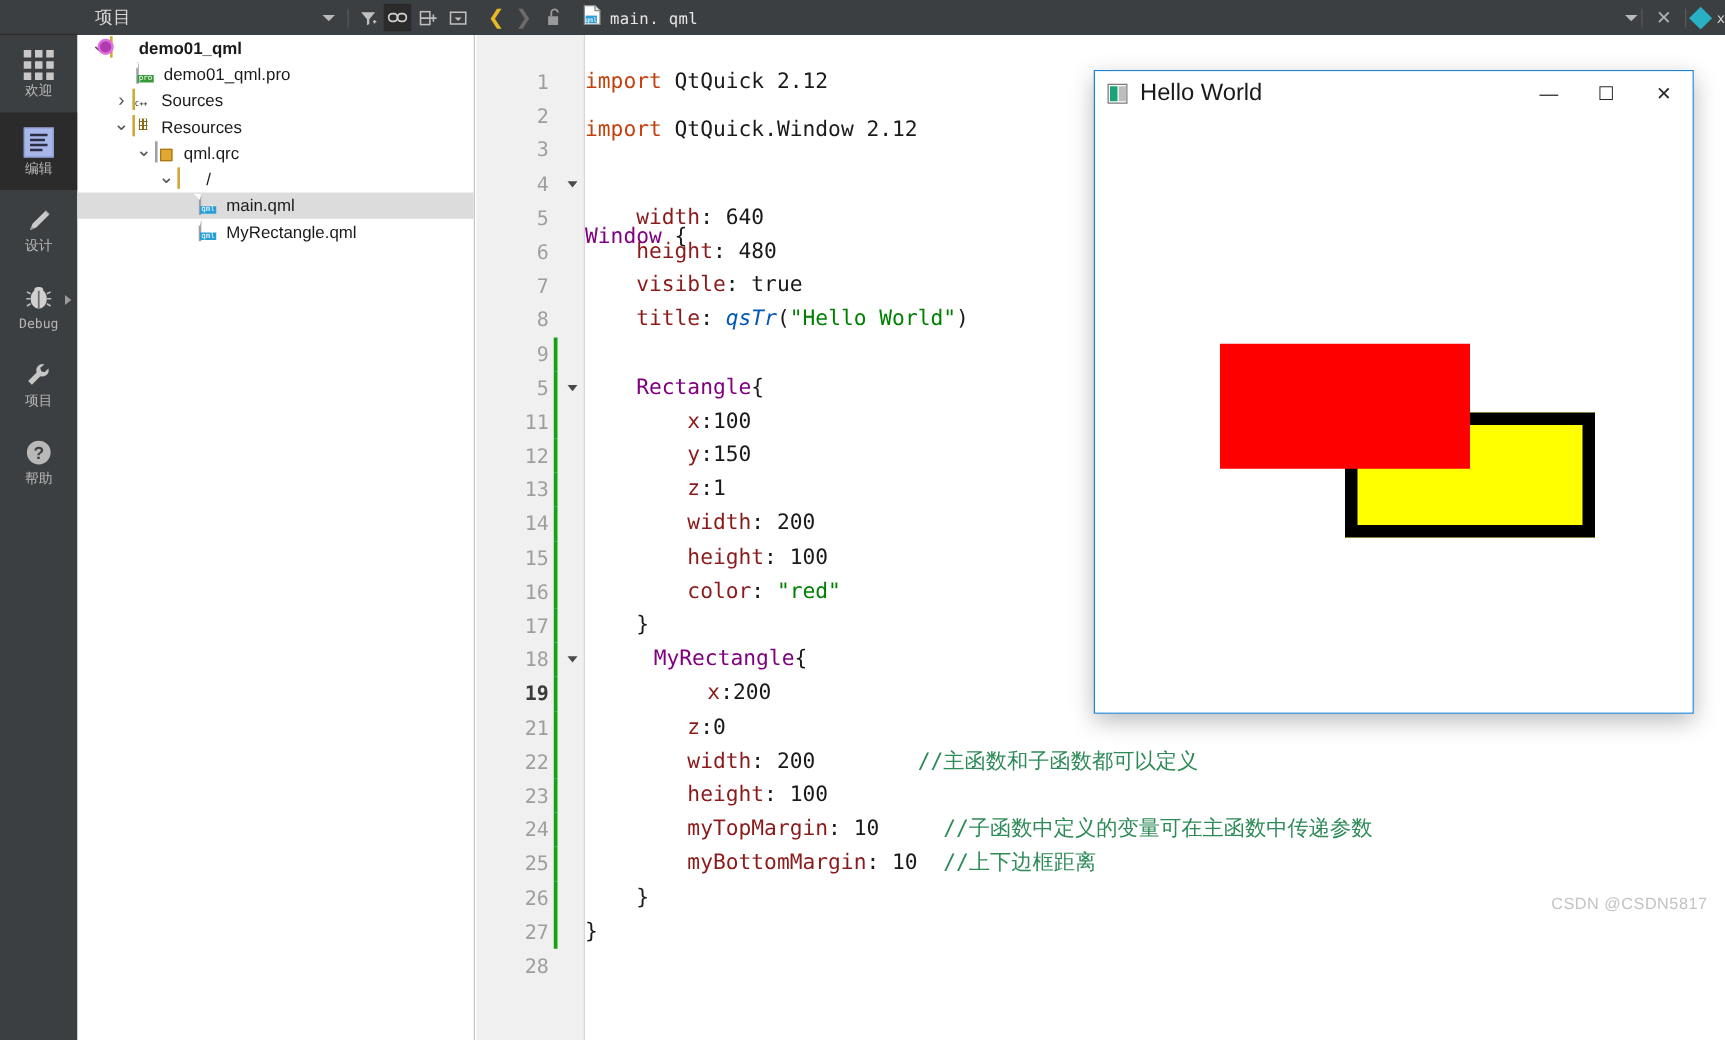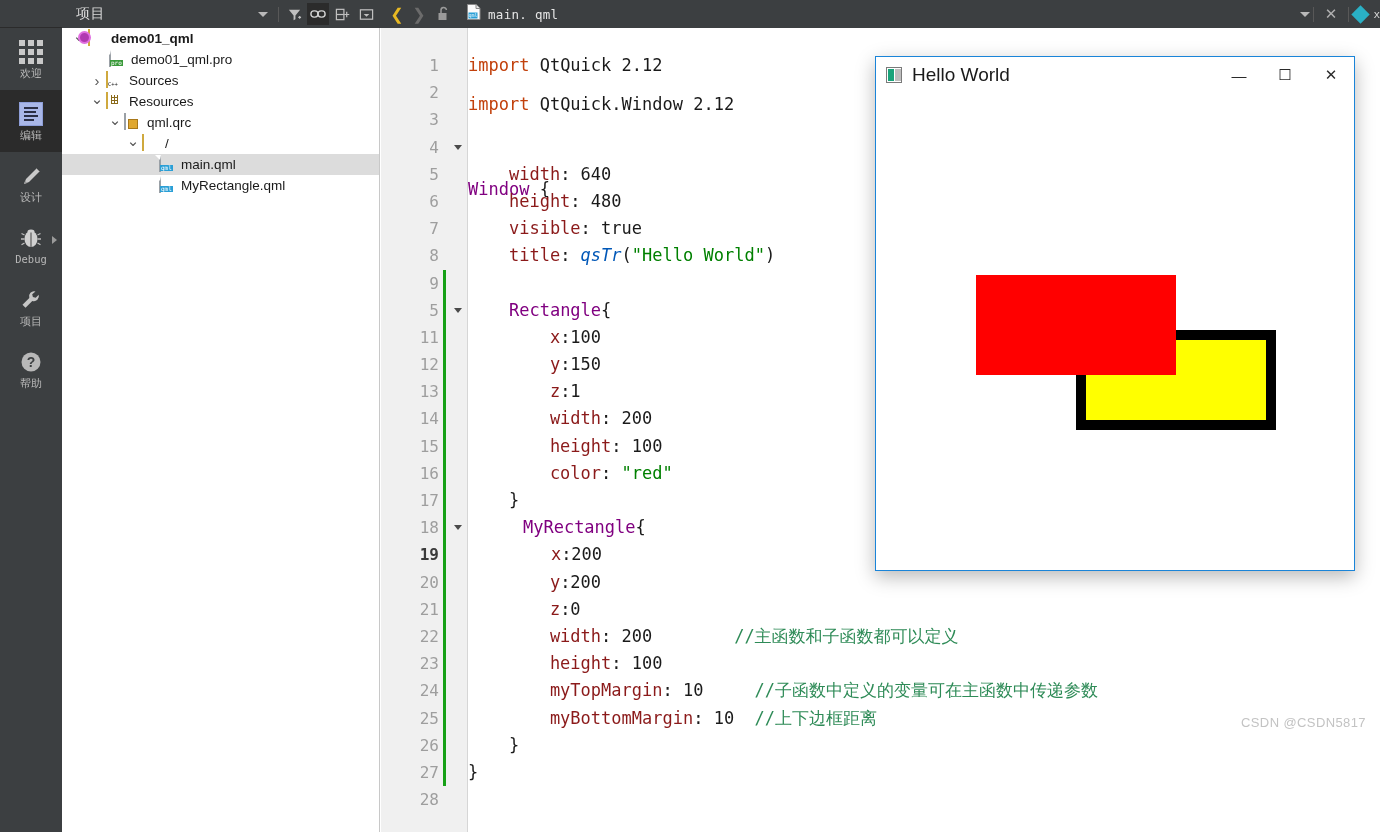--- a/index.html
+++ b/index.html
@@ -595,22 +595,21 @@
         <div class="line"><span class="lnum">9</span><span class="chbar"></span><span style="position: absolute; left: 87px;"></span></div>
         <div class="line"><span class="lnum">5</span><span class="chbar"></span><span class="fold"></span><span style="position: absolute; left: 87px;"><span class="pl">    </span><span class="typ">Rectangle</span><span class="pl">{</span></span></div>
         <div class="line"><span class="lnum">11</span><span class="chbar"></span><span style="position: absolute; left: 87px;"><span class="pr">        x</span><span class="pl">:100</span></span></div>
         <div class="line"><span class="lnum">12</span><span class="chbar"></span><span style="position: absolute; left: 87px;"><span class="pr">        y</span><span class="pl">:150</span></span></div>
         <div class="line"><span class="lnum">13</span><span class="chbar"></span><span style="position: absolute; left: 87px;"><span class="pr">        z</span><span class="pl">:1</span></span></div>
         <div class="line"><span class="lnum">14</span><span class="chbar"></span><span style="position: absolute; left: 87px;"><span class="pr">        width</span><span class="pl">: 200</span></span></div>
         <div class="line"><span class="lnum">15</span><span class="chbar"></span><span style="position: absolute; left: 87px;"><span class="pr">        height</span><span class="pl">: 100</span></span></div>
         <div class="line"><span class="lnum">16</span><span class="chbar"></span><span style="position: absolute; left: 87px;"><span class="pr">        color</span><span class="pl">: </span><span class="str">"red"</span></span></div>
         <div class="line"><span class="lnum">17</span><span class="chbar"></span><span style="position: absolute; left: 87px;"><span class="pl">    }</span></span></div>
         <div class="line"><span class="lnum">18</span><span class="chbar"></span><span class="fold"></span><span style="position: absolute; left: 87px; margin-left: 14px;"><span class="pl">    </span><span class="typ">MyRectangle</span><span class="pl">{</span></span></div>
-        <div class="line"><span class="lnum cur">19</span><span class="chbar"></span><span style="position: absolute; left: 88px;"><span class="pr">        x</span><span class="pl">:200</span></span></div>
-        <div class="line"><span class="lnum">20</span><span class="chbar"></span><span style="position: absolute; left: 87px;"><span class="pr">        y</span><span class="pl">:200</span></span></div>
+        <div class="line"><span class="lnum cur">19</span><span class="chbar"></span><span style="position: absolute; left: 103px;"><span class="pr">        x</span><span class="pl">:200</span></span></div>
         <div class="line"><span class="lnum">21</span><span class="chbar"></span><span style="position: absolute; left: 87px;"><span class="pr">        z</span><span class="pl">:0</span></span></div>
         <div class="line"><span class="lnum">22</span><span class="chbar"></span><span style="position: absolute; left: 87px;"><span class="pr">        width</span><span class="pl">: 200</span><span class="pl">        </span><span class="cm">//主函数和子函数都可以定义</span></span></div>
         <div class="line"><span class="lnum">23</span><span class="chbar"></span><span style="position: absolute; left: 87px;"><span class="pr">        height</span><span class="pl">: 100</span></span></div>
         <div class="line"><span class="lnum">24</span><span class="chbar"></span><span style="position: absolute; left: 87px;"><span class="pr">        myTopMargin</span><span class="pl">: 10</span><span class="pl">     </span><span class="cm">//子函数中定义的变量可在主函数中传递参数</span></span></div>
         <div class="line"><span class="lnum">25</span><span class="chbar"></span><span style="position: absolute; left: 87px;"><span class="pr">        myBottomMargin</span><span class="pl">: 10</span><span class="pl">  </span><span class="cm">//上下边框距离</span></span></div>
         <div class="line"><span class="lnum">26</span><span class="chbar"></span><span style="position: absolute; left: 87px;"><span class="pl">    }</span></span></div>
         <div class="line"><span class="lnum">27</span><span class="chbar"></span><span style="position: absolute; left: 87px;"><span class="pl">}</span></span></div>
         <div class="line"><span class="lnum">28</span><span style="position: absolute; left: 87px;"></span></div>
       </div>
   </div>

